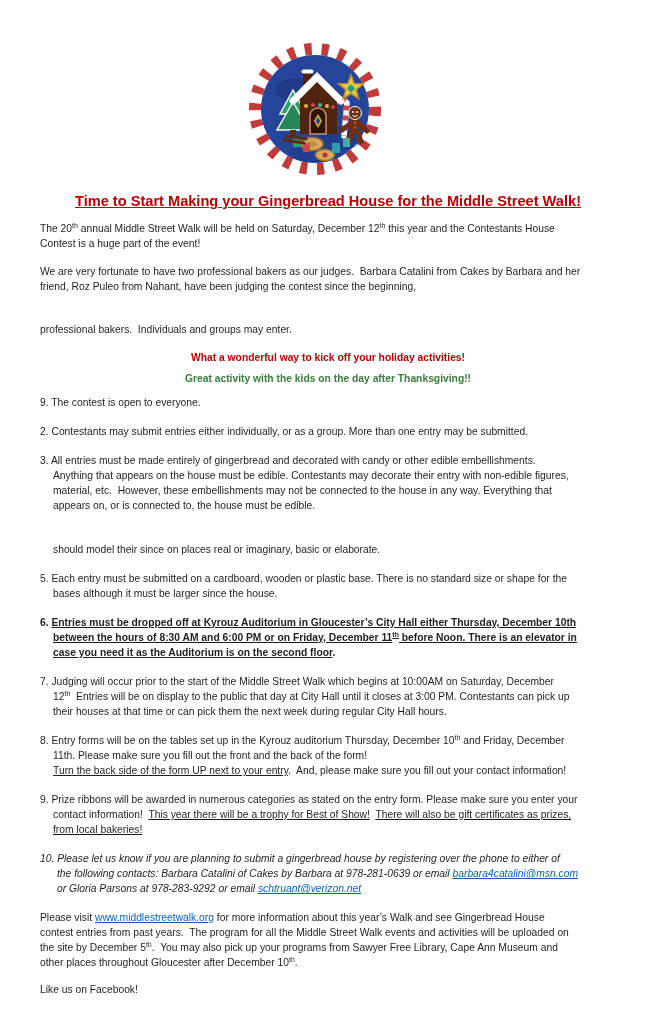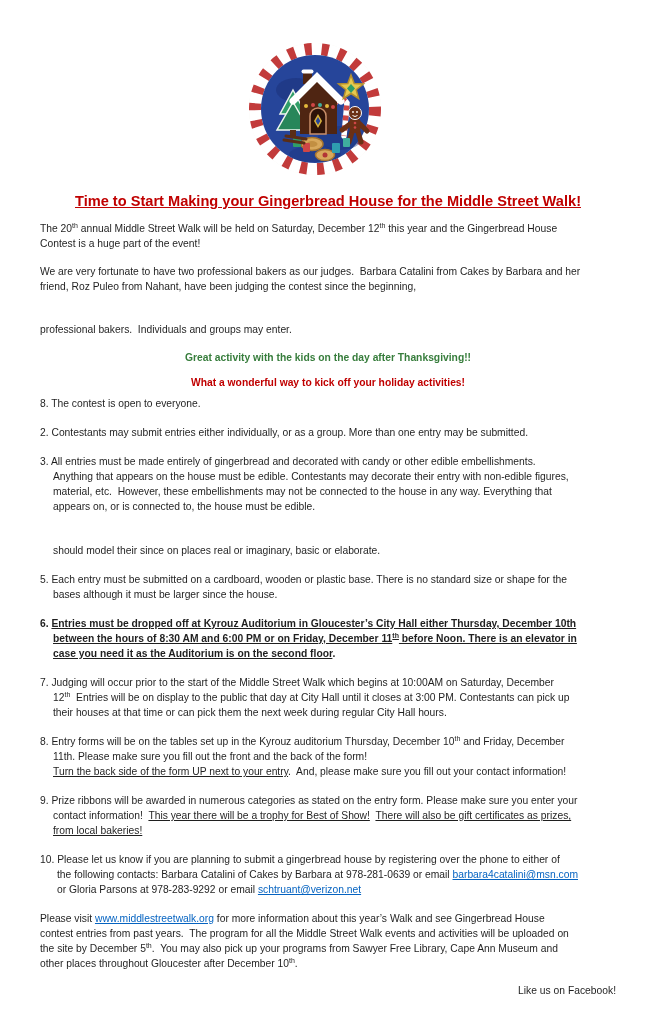--- a/index.html
+++ b/index.html
@@ -15,25 +15,25 @@
     margin:16px 30px 10px; font-size:14.6px; line-height:19px; font-weight:bold;
     color:var(--red); text-align:center; text-decoration:underline;
   }
   .content{ padding:0 40px; }
   .blk{
     margin:0 0 13px 0; font-size:10.3px; line-height:15px; color:var(--ink);
     white-space:pre; letter-spacing:0;
   }
   .para{}
   .rule{ padding-left:13px; text-indent:-13px; margin-bottom:14px; }
-  .rule10{ padding-left:17px; text-indent:-17px; }
+  .rule10{ padding-left:17px; text-indent:-17px;font-style:italic; }
   .bold{ font-weight:bold; }
   .center-red{ text-align:center; font-weight:bold; color:var(--red); margin:10px 0 6px; white-space:normal;}
   .center-green{ text-align:center; font-weight:bold; color:var(--green); margin:0 0 9px; white-space:normal;}
-  .center-plain{ text-align:right; margin:12px 0 0; white-space:normal;}
+  .center-plain{ text-align:left; margin:12px 0 0; white-space:normal;}
   .footer-para{ margin-bottom:12px; }
   .u{ text-decoration:underline; }
   .sup{ font-size:7px; vertical-align:super; line-height:0; }
   a.link{ color:var(--link); text-decoration:underline; cursor:pointer; }
 </style>
 </head>
 <body>
 
 <div class="page">
 
@@ -104,26 +104,26 @@
       <g>
         <line x1="38" y1="94" x2="58" y2="97" stroke="#5a2d16" stroke-width="3" stroke-linecap="round"></line>
         <line x1="36" y1="98" x2="56" y2="101" stroke="#5a2d16" stroke-width="3" stroke-linecap="round"></line>
       </g>
     </svg>
   </div>
 
   <h1 class="doc-title">Time to Start Making your Gingerbread House for the Middle Street Walk!</h1>
 
   <div class="content">
-      <p class="blk para"><span>The 20</span><span class="sup">th</span><span> annual Middle Street Walk will be held on Saturday, December 12</span><span class="sup">th</span><span> this year and the Gingerbread House</span><br><span>Contest is a huge part of the event!</span></p>
+      <p class="blk para"><span>The 20</span><span class="sup">th</span><span> annual Middle Street Walk will be held on Saturday, December 12</span><span class="sup">th</span><span> this year and the Contestants House</span><br><span>Contest is a huge part of the event!</span></p>
       <p class="blk para"><span>We are very fortunate to have two professional bakers as our judges.  Barbara Catalini from Cakes by Barbara and her</span><br><span>friend, Roz Puleo from Nahant, have been judging the contest since the beginning,</span></p>
       <p class="blk para"><br><span>professional bakers.  Individuals and groups may enter.</span></p>
+      <p class="blk center-red"><span>What a wonderful way to kick off your holiday activities!</span></p>
       <p class="blk center-green"><span>Great activity with the kids on the day after Thanksgiving!!</span></p>
-      <p class="blk center-red"><span>What a wonderful way to kick off your holiday activities!</span></p>
-      <p class="blk rule"><span>8. The contest is open to everyone.</span></p>
+      <p class="blk rule"><span>9. The contest is open to everyone.</span></p>
       <p class="blk rule"><span>2. Contestants may submit entries either individually, or as a group. More than one entry may be submitted.</span></p>
       <p class="blk rule"><span>3. All entries must be made entirely of gingerbread and decorated with candy or other edible embellishments.</span><br><span>Anything that appears on the house must be edible. Contestants may decorate their entry with non-edible figures,</span><br><span>material, etc.  However, these embellishments may not be connected to the house in any way. Everything that</span><br><span>appears on, or is connected to, the house must be edible.</span></p>
       <p class="blk rule"><br><span>should model their since on places real or imaginary, basic or elaborate.</span></p>
       <p class="blk rule"><span>5. Each entry must be submitted on a cardboard, wooden or plastic base. There is no standard size or shape for the</span><br><span>bases although it must be larger since the house.</span></p>
       <p class="blk rule bold"><span>6. </span><span class="u">Entries must be dropped off at Kyrouz Auditorium in Gloucester’s City Hall either Thursday, December 10th</span><br><span class="u">between the hours of 8:30 AM and 6:00 PM or on Friday, December 11</span><span class="sup u">th</span><span class="u"> before Noon. There is an elevator in</span><br><span class="u">case you need it as the Auditorium is on the second floor</span><span>.</span></p>
       <p class="blk rule"><span>7. Judging will occur prior to the start of the Middle Street Walk which begins at 10:00AM on Saturday, December</span><br><span>12</span><span class="sup">th</span><span>  Entries will be on display to the public that day at City Hall until it closes at 3:00 PM. Contestants can pick up</span><br><span>their houses at that time or can pick them the next week during regular City Hall hours.</span></p>
       <p class="blk rule"><span>8. Entry forms will be on the tables set up in the Kyrouz auditorium Thursday, December 10</span><span class="sup">th</span><span> and Friday, December</span><br><span>11th. Please make sure you fill out the front and the back of the form!</span><br><span class="u">Turn the back side of the form UP next to your entry</span><span>.  And, please make sure you fill out your contact information!</span></p>
       <p class="blk rule"><span>9. Prize ribbons will be awarded in numerous categories as stated on the entry form. Please make sure you enter your</span><br><span>contact information!  </span><span class="u">This year there will be a trophy for Best of Show!</span><span>  </span><span class="u">There will also be gift certificates as prizes,</span><br><span class="u">from local bakeries!</span></p>
       <p class="blk rule rule10"><span>10. Please let us know if you are planning to submit a gingerbread house by registering over the phone to either of</span><br><span>the following contacts: Barbara Catalini of Cakes by Barbara at 978-281-0639 or email </span><a class="link" href="#">barbara4catalini@msn.com</a><br><span>or Gloria Parsons at 978-283-9292 or email </span><a class="link" href="#">schtruant@verizon.net</a></p>
       <p class="blk para footer-para"><span>Please visit </span><a class="link" href="#">www.middlestreetwalk.org</a><span> for more information about this year’s Walk and see Gingerbread House</span><br><span>contest entries from past years.  The program for all the Middle Street Walk events and activities will be uploaded on</span><br><span>the site by December 5</span><span class="sup">th</span><span>.  You may also pick up your programs from Sawyer Free Library, Cape Ann Museum and</span><br><span>other places throughout Gloucester after December 10</span><span class="sup">th</span><span>.</span></p>

